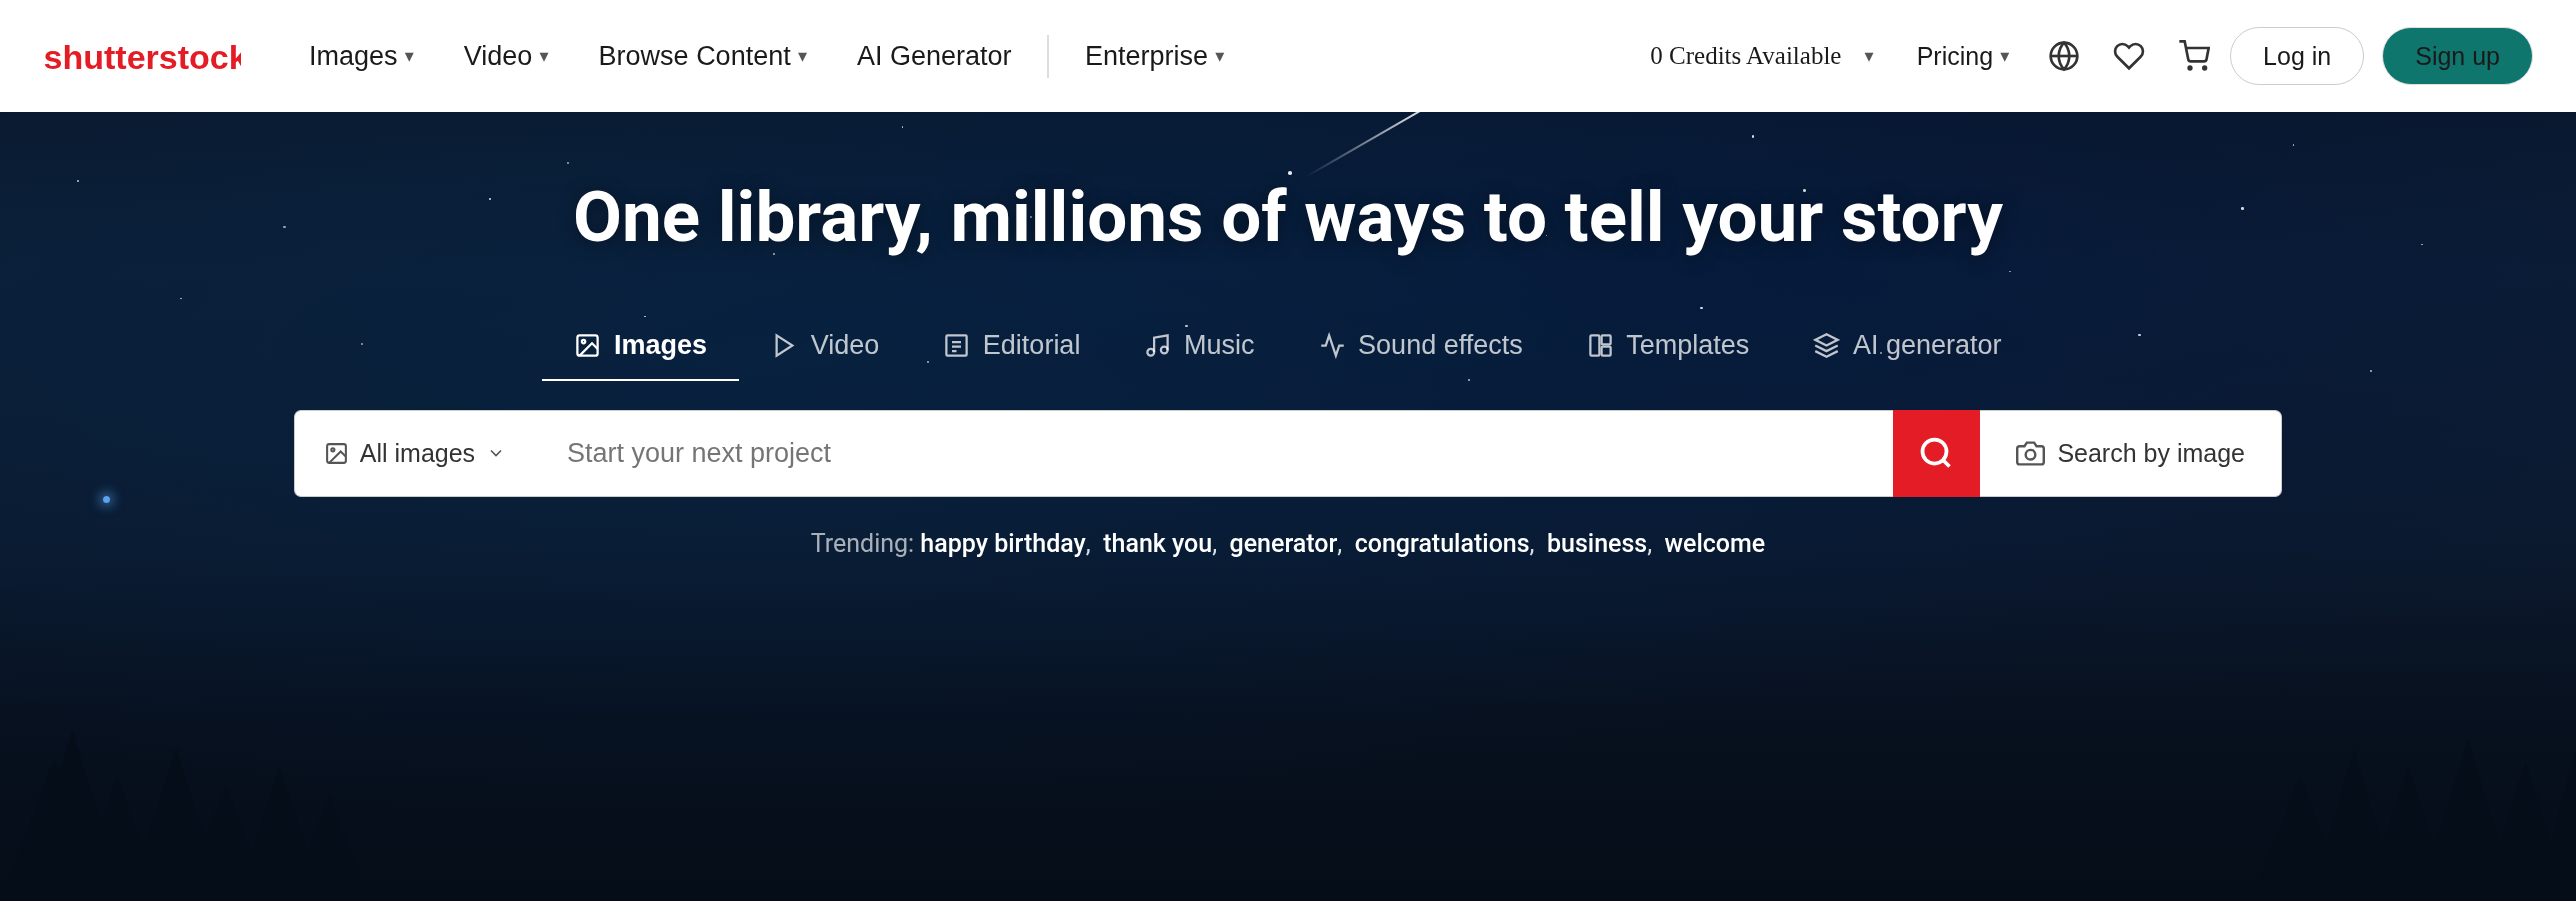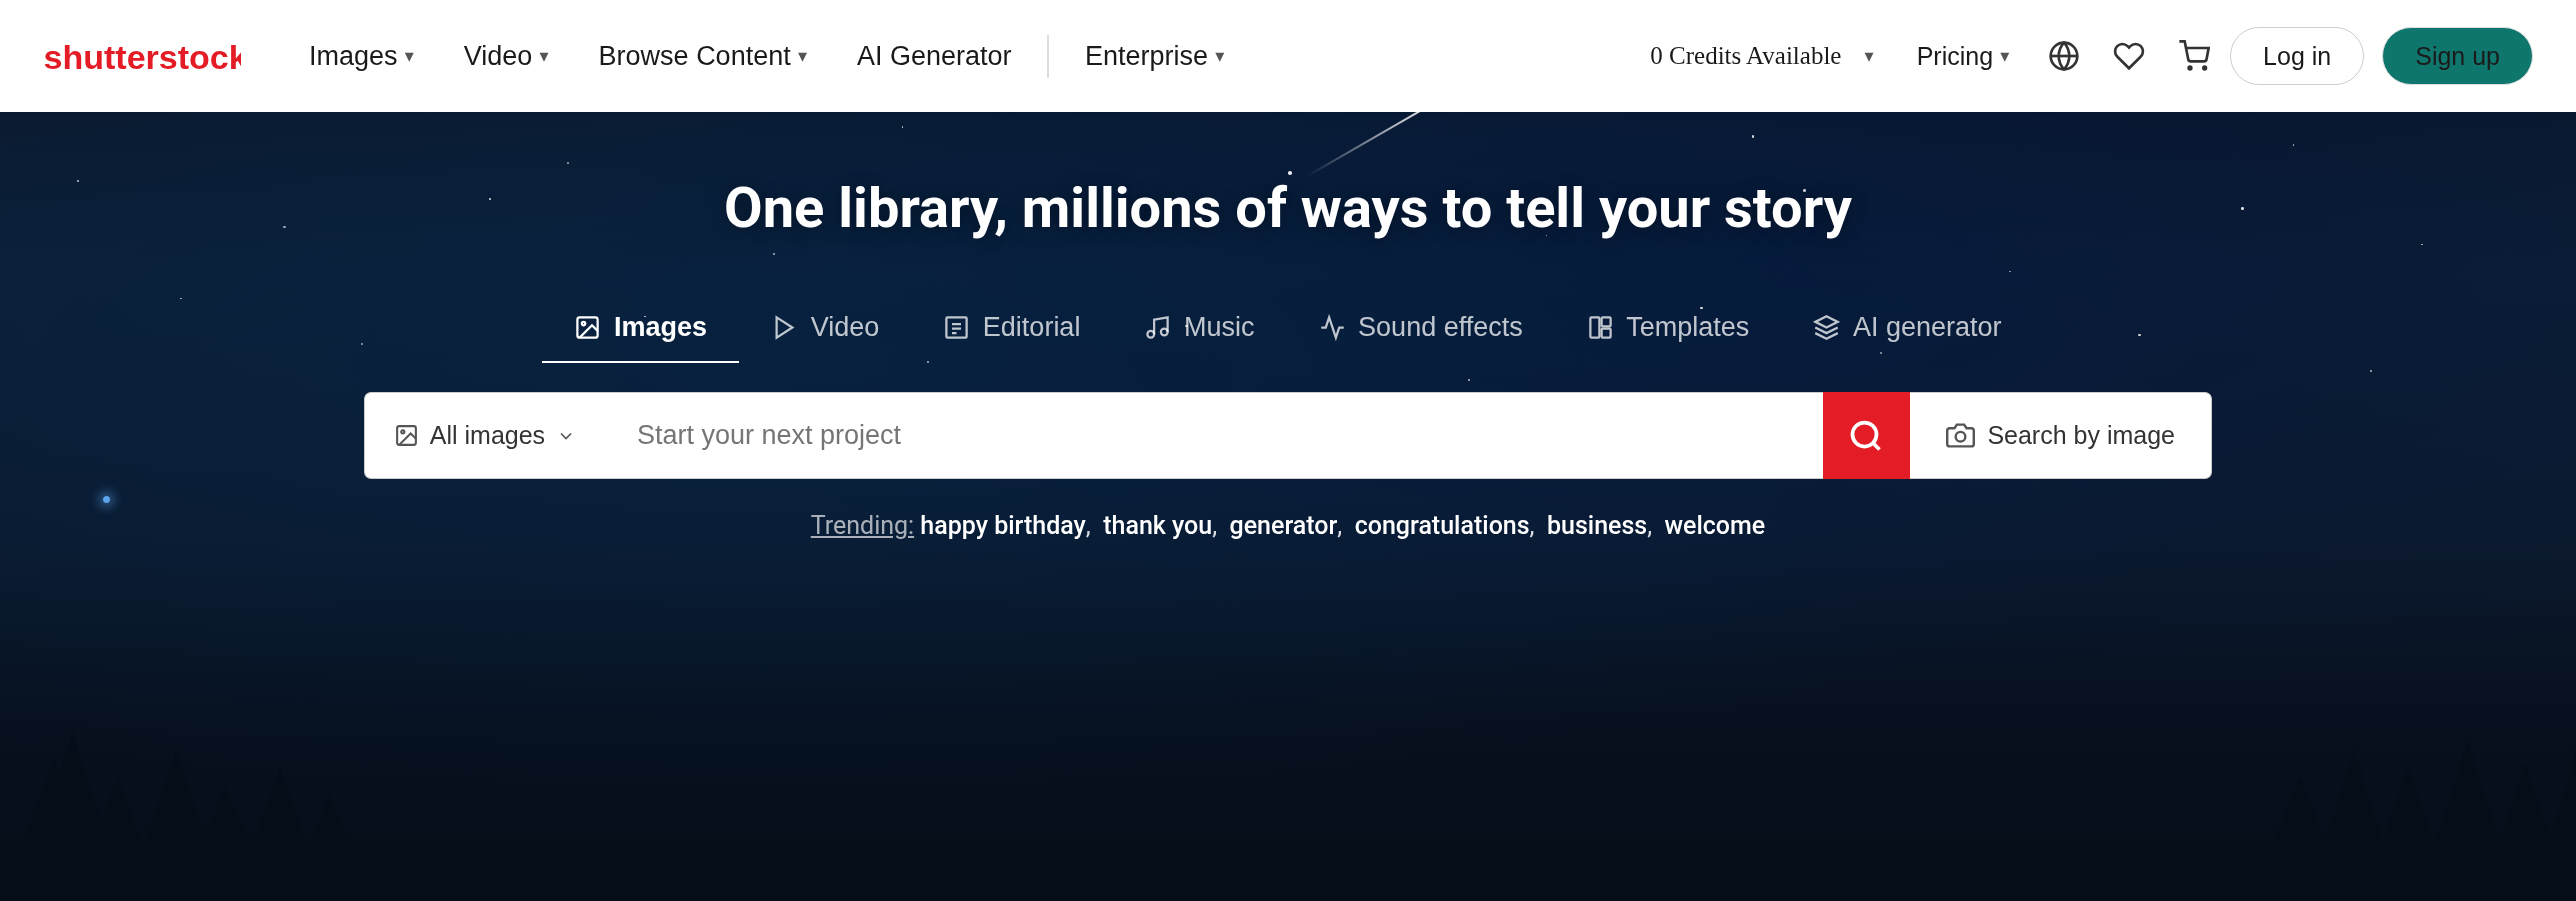--- a/index.html
+++ b/index.html
@@ -185,21 +185,21 @@
     .hero-content {
       position: relative;
       z-index: 10;
       display: flex;
       flex-direction: column;
       align-items: center;
       padding-top: 72px;
     }
 
     .hero-title {
-      font-size: 56px;
+      font-size: 71px;
       font-weight: 700;
       color: #fff;
       text-align: center;
       line-height: 1.15;
       max-width: 1624px;
       margin-bottom: 54px;
       text-shadow: 0 1.8px 18px rgba(0,0,0,.4);
     }
 
     
@@ -234,21 +234,21 @@
       font-size: 25px;
       display: flex;
       align-items: center;
     }
 
     
     .search-bar {
       display: flex;
       align-items: center;
       gap: 0;
-      width: 1848px;
+      width: 1988px;
       max-width: 90%;
       margin-bottom: 32px;
     }
 
     .search-type-btn {
       display: flex;
       align-items: center;
       gap: 10.8px;
       padding: 0 29px;
       height: 87px;
@@ -302,21 +302,20 @@
     }
 
     
     .trending {
       font-size: 25px;
       color: rgba(255,255,255,.85);
       text-align: center;
     }
     .trending-label {
       color: rgba(255,255,255,.65);
-      text-decoration: underline;
     }
     .trending-link {
       color: #fff;
       font-weight: 500;
       cursor: pointer;
     }
 
     
     .tree-svg {
       position: absolute;

